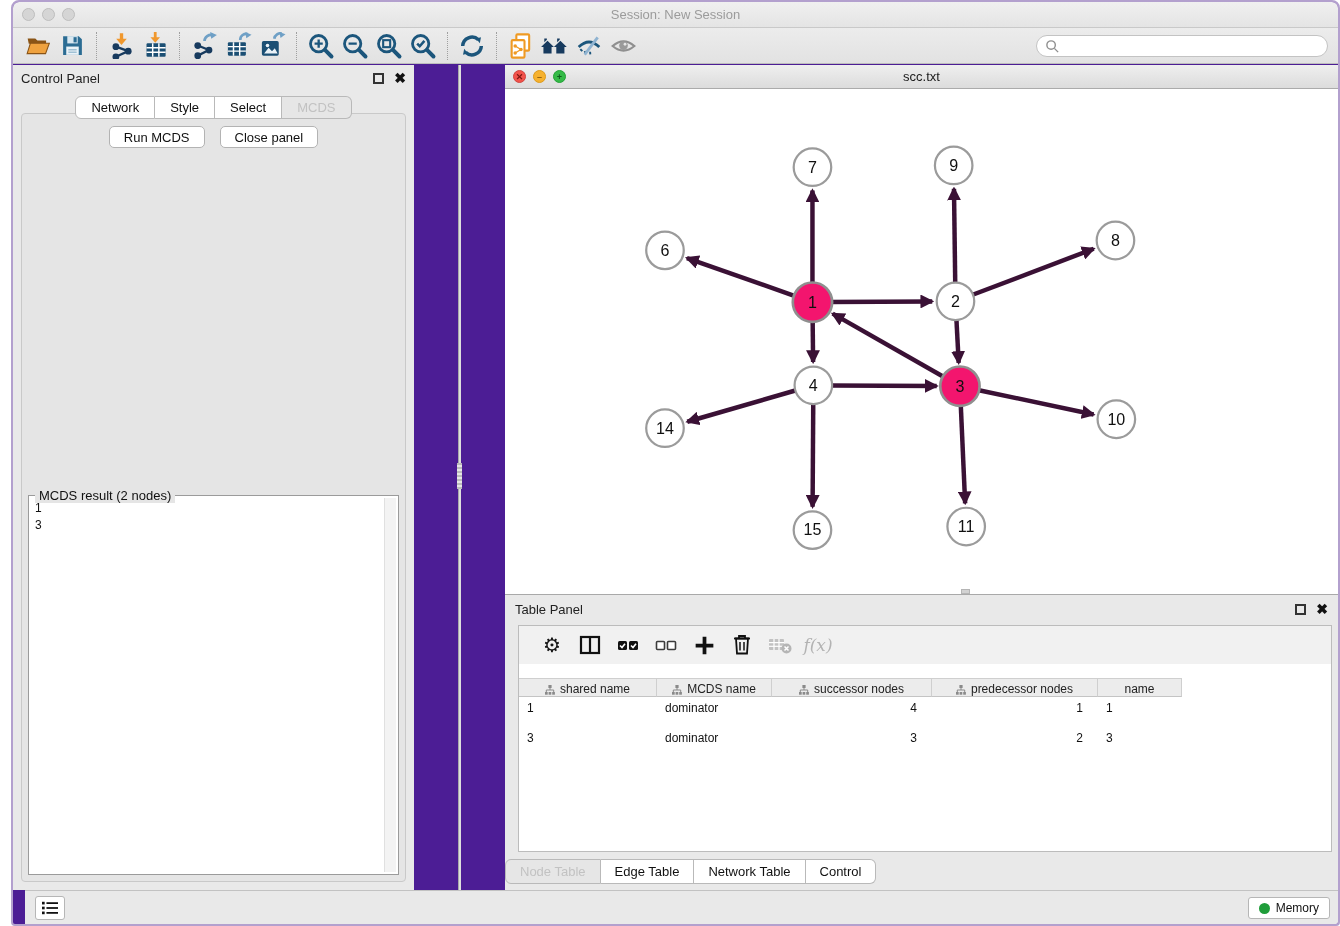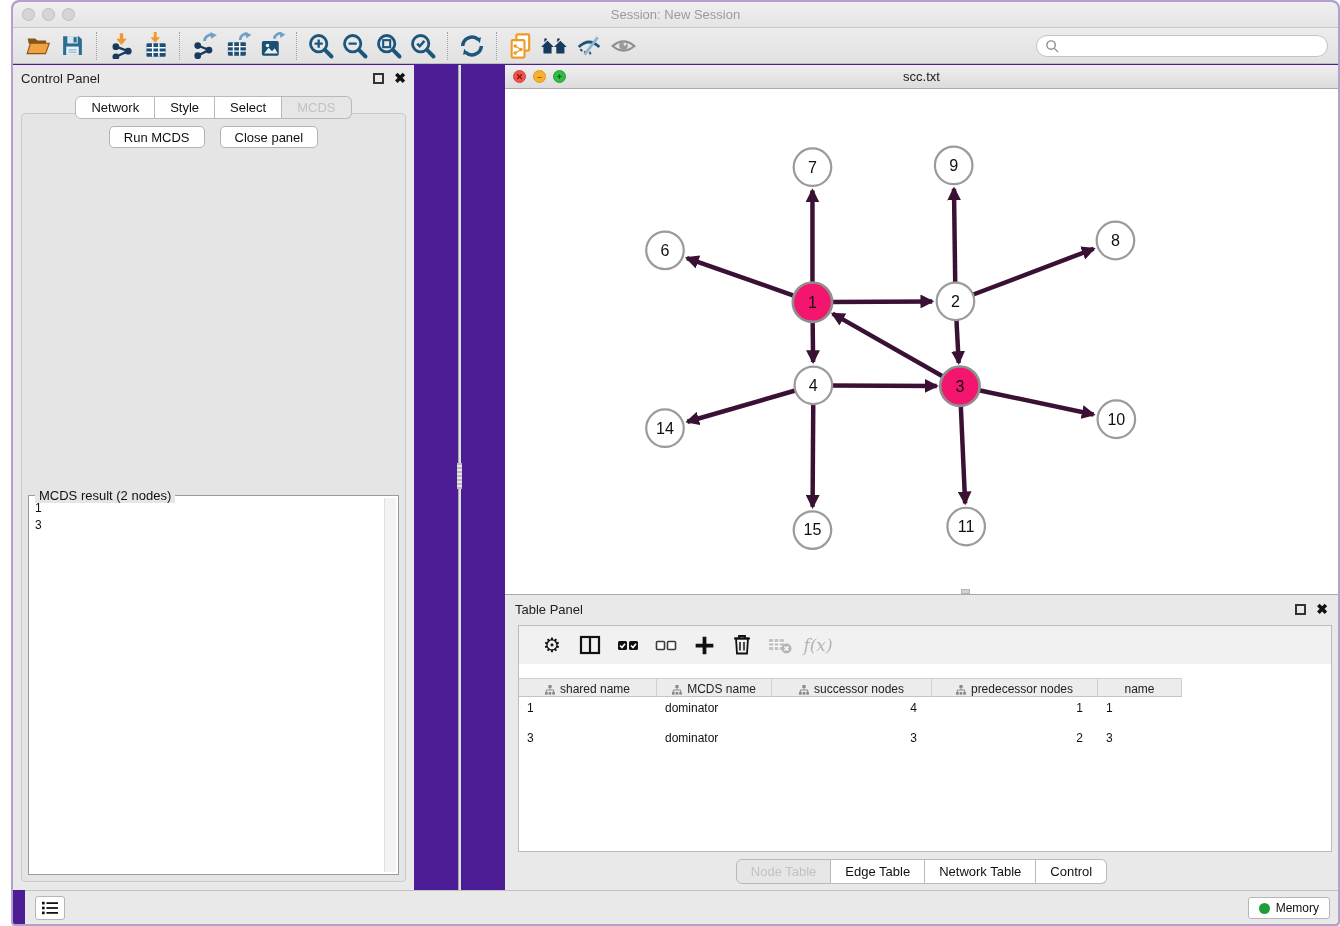--- a/index.html
+++ b/index.html
@@ -63,21 +63,21 @@
   .table-container { position:absolute; left:13px; right:6px; top:30px; bottom:38px; background:#fff; border:1px solid #bcbcbc; }
   .tt-toolbar { height:38px; background:#f1f1f1; display:flex; align-items:center; padding-left:14px; gap:0; }
   .tti { width:38px; height:30px; display:flex; align-items:center; justify-content:center; }
   .gear-glyph { font-size:20px; color:#161616; line-height:20px; }
   .fx-glyph { font-family:"DejaVu Serif", serif; font-style:italic; font-size:17px; color:#b3b3b3; }
   .tgrid { display:grid; grid-template-columns:138px 115px 160px 166px 84px 1fr; margin-top:14px; }
   .th { background:#ececec; border-top:1px solid #cfcfcf; border-bottom:1px solid #c4c4c4; border-right:1px solid #cfcfcf; height:19px; font-size:12px; color:#222; display:flex; align-items:flex-end; justify-content:center; gap:5px; }
   .th.filler { background:#fff; border:none; border-bottom:1px solid transparent; }
   .td { height:16px; font-size:12px; color:#111; background:#fff; display:flex; align-items:center; padding:0 8px; }
   .td.num-r { justify-content:flex-end; padding-right:15px; }
-  .tp-tabs { position:absolute; bottom:6px; width:100%; display:flex; justify-content:center; }
+  .tp-tabs { position:absolute; bottom:6px; width:100%; display:flex; justify-content:flex-start; }
   .tp-tabs .tabseg { padding:4px 14px; }
 
   
   .statusbar { position:absolute; bottom:0; left:12px; right:0; height:34px; background:#e9e9e9; border-top:1px solid #c2c2c2; }
   .list-btn { position:absolute; left:10px; top:5px; width:30px; height:24px; background:#fff; border:1px solid #b6b6b6; border-radius:3px; display:flex; align-items:center; justify-content:center; cursor:pointer; }
   .memory-btn { position:absolute; right:8px; top:6px; height:22px; background:#fff; border:1px solid #b6b6b6; border-radius:3px; display:flex; align-items:center; gap:6px; padding:0 10px; font-size:12px; color:#111; cursor:pointer; }
   .mem-dot { width:11px; height:11px; border-radius:50%; background:#1f9d3a; }
   svg { display:block; }
 </style>
 </head>

